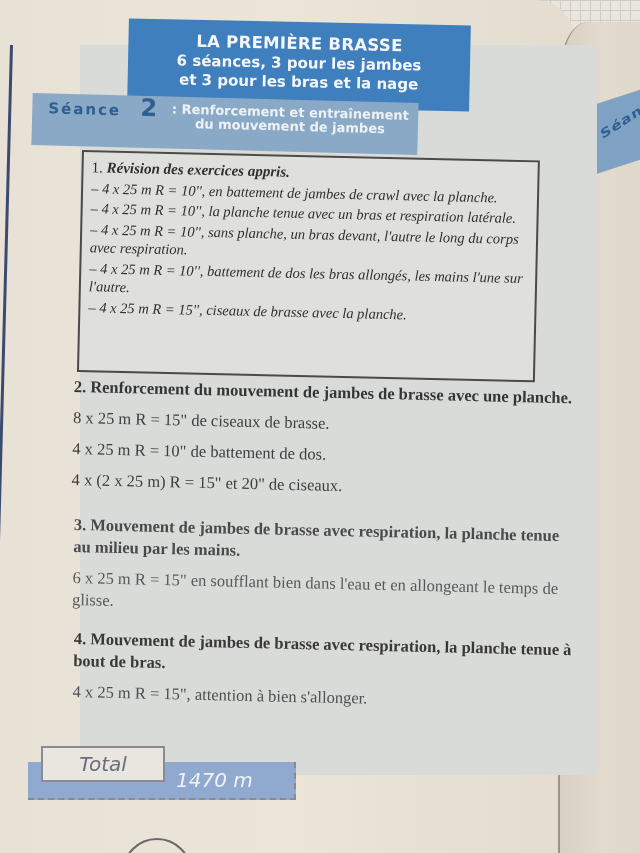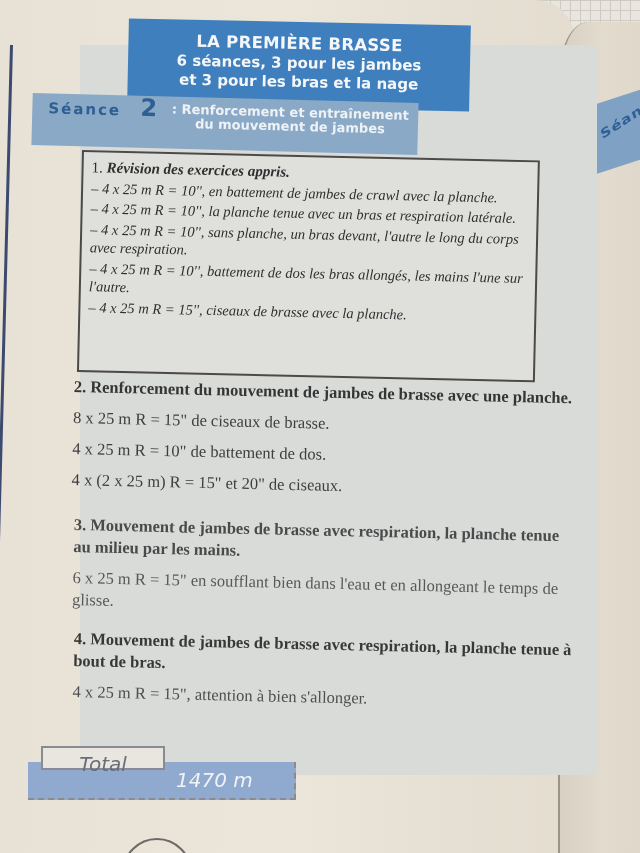--- a/index.html
+++ b/index.html
@@ -106,21 +106,21 @@
     .s3 .line { color: #58585a; }
     .s4 .head { color: #383838; }
     .s4 .line { color: #4f4f51; }
     .total-bar {
       position: absolute; left: 28px; top: 762px; width: 268px; height: 38px;
       background: #8fa9cf;
       border-bottom: 2px dashed #8a8a90;
       border-right: 2px dashed #8a8a90;
     }
     .total-label-box {
-      position: absolute; left: 41px; top: 746px; width: 124px; height: 24px;
+      position: absolute; left: 41px; top: 746px; width: 124px; height: 36px;
       background: #e8e6df;
       border: 2px solid #8a8b92;
       text-align: center;
       font-family: "DejaVu Sans", sans-serif; font-style: italic;
       color: #6a6c7a; font-size: 20px; line-height: 32px;
     }
     .total-value {
       position: absolute; left: 176px; top: 768px;
       font-family: "DejaVu Sans", sans-serif; font-style: italic;
       color: #f1f3f7; font-size: 20px;

